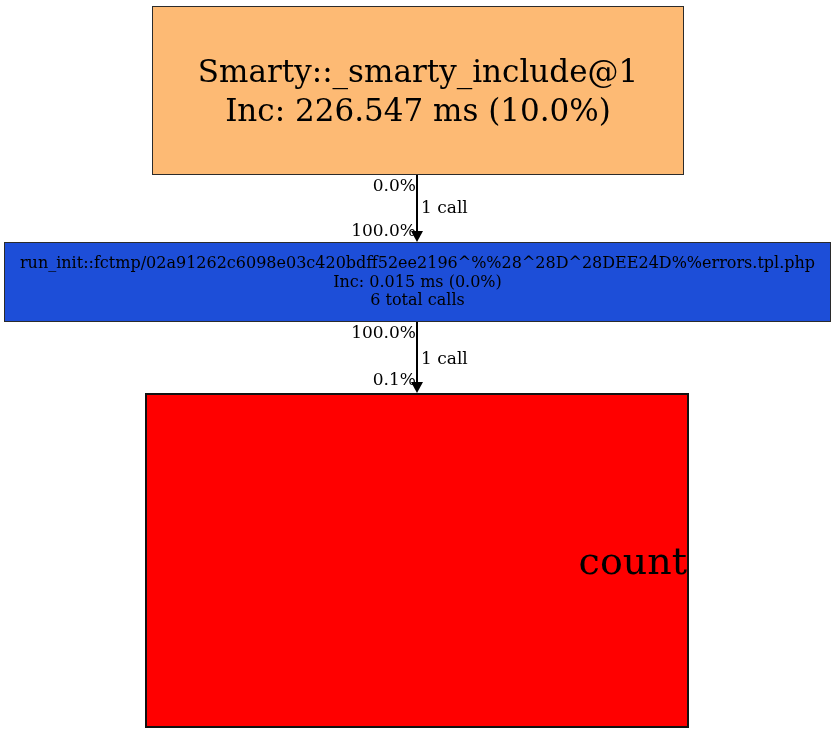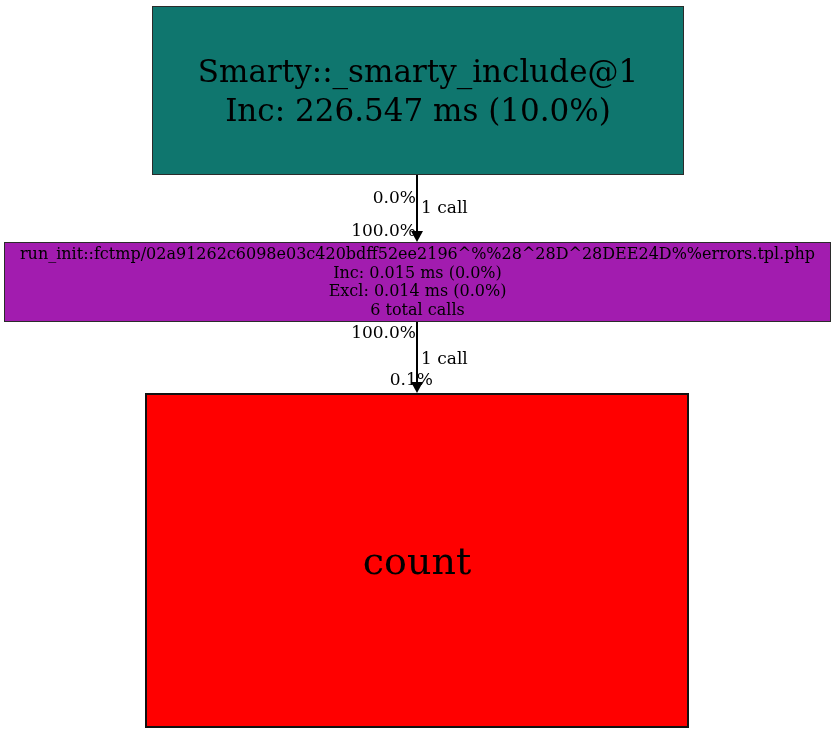--- a/index.html
+++ b/index.html
@@ -60,53 +60,52 @@
     border-top: 11px solid #000000;
   }
   .edge1-arrow { left: 411px; top: 231px; }
   .edge2-arrow { left: 411px; top: 382px; }
   .elabel {
     position: absolute;
     font-size: 17px;
     line-height: 19px;
     white-space: nowrap;
   }
-  .e1-top { right: 419px; top: 188px; }
+  .e1-top { right: 419px; top: 176px; }
   .e1-mid { left: 421px;  top: 198px; }
   .e1-bot { right: 419px; top: 221px; }
   .e2-top { right: 419px; top: 323px; }
   .e2-mid { left: 421px;  top: 349px; }
-  .e2-bot { right: 402px; top: 370px; }
+  .e2-bot { right: 419px; top: 370px; }
 </style>
 </head>
 <body>
 
 <div class="canvas">
 
-  <div class="node node-top" style="background: #0f766e; border-color: rgb(43, 43, 43);">
+  <div class="node node-top" style="background: #fdba74; border-color: rgb(43, 43, 43);">
     <div class="nline">Smarty::_smarty_include@1</div>
     <div class="nline">Inc: 226.547 ms (10.0%)</div>
   </div>
 
   <div class="edge-line edge1-line"></div>
   <div class="arrowhead edge1-arrow"></div>
   <div class="elabel e1-top">0.0%</div>
   <div class="elabel e1-mid">1 call</div>
   <div class="elabel e1-bot">100.0%</div>
 
-  <div class="node node-middle" style="background: #a21caf; border-color: rgb(43, 43, 43);">
+  <div class="node node-middle" style="background: #1d4ed8; border-color: rgb(43, 43, 43);">
     <div class="nline">run_init::fctmp/02a91262c6098e03c420bdff52ee2196^%%28^28D^28DEE24D%%errors.tpl.php</div>
     <div class="nline">Inc: 0.015 ms (0.0%)</div>
-    <div class="nline">Excl: 0.014 ms (0.0%)</div>
     <div class="nline">6 total calls</div>
   </div>
 
   <div class="edge-line edge2-line"></div>
   <div class="arrowhead edge2-arrow"></div>
   <div class="elabel e2-top">100.0%</div>
   <div class="elabel e2-mid">1 call</div>
   <div class="elabel e2-bot">0.1%</div>
 
-  <div class="node node-bottom" style="background: rgb(255, 0, 0); border-color: rgb(17, 17, 17);">
+  <div class="node node-bottom" style="background: rgb(255, 0, 0); border-color: rgb(17, 17, 17); align-items: flex-end;">
     <div class="nline">count</div>
   </div>
 
 </div>
 
 </body></html>

